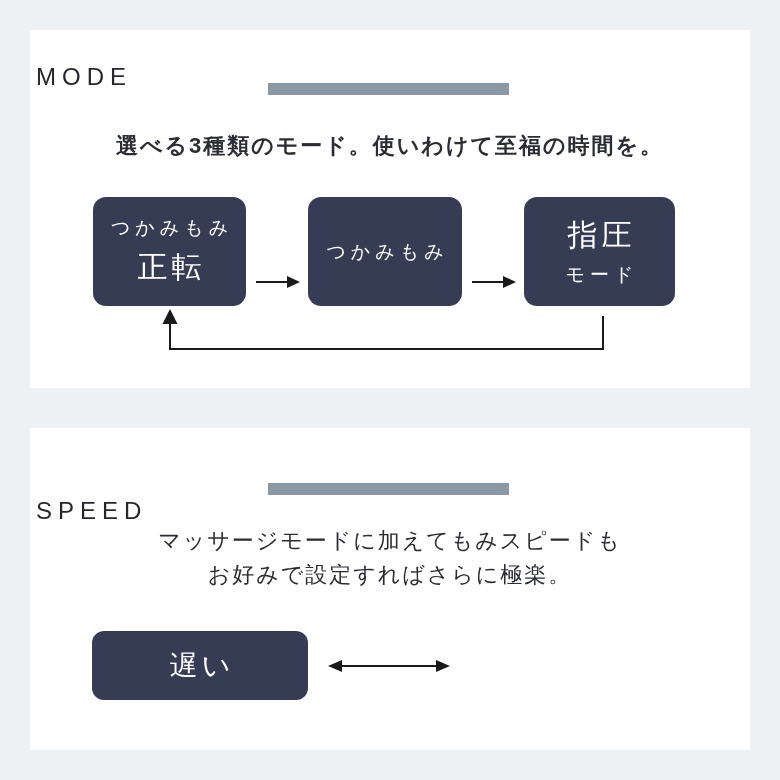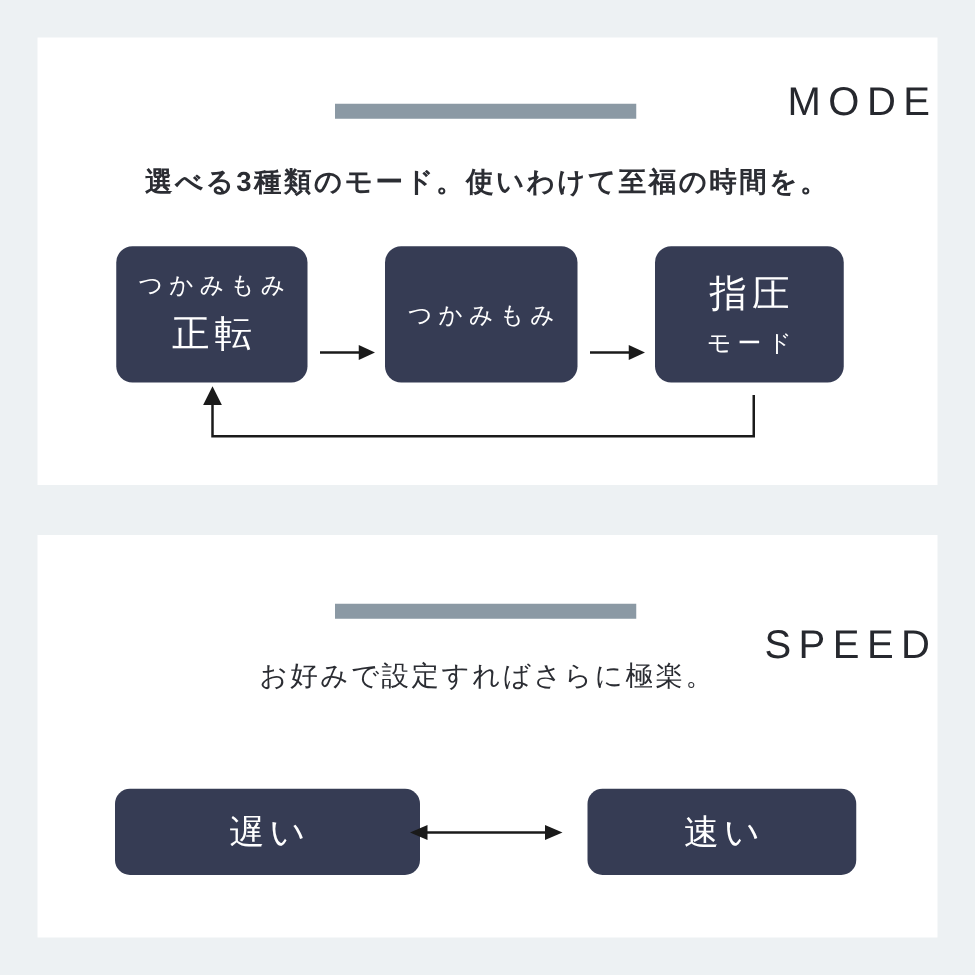--- a/index.html
+++ b/index.html
@@ -15,22 +15,22 @@
     left: 30px;
     width: 720px;
     background: #ffffff;
   }
   .panel-mode  { top: 30px;  height: 358px; }
   .panel-speed { top: 428px; height: 322px; }
 
   .heading-text {
     position: absolute;
     left: 0; right: 0;
-    text-align: right;
-    font-size: 32px;
+    text-align: left;
+    font-size: 24px;
     font-weight: 500;
     letter-spacing: 6px;
     text-indent: 6px;
     color: #26282e;
     z-index: 2;
   }
   .heading-bar {
     position: absolute;
     left: 238px;
     width: 241px;
@@ -91,21 +91,21 @@
     background: #363c54;
     border-radius: 12px;
     color: #ffffff;
     display: flex;
     align-items: center;
     justify-content: center;
     font-size: 28px;
     letter-spacing: 4px;
     text-indent: 4px;
   }
-  .speed-box-slow { left: 62px;  width: 244px; }
+  .speed-box-slow { left: 62px;  width: 216px; }
   .speed-box-fast { left: 440px; width: 215px; }
 
   .arrow-svg { position: absolute; }
   .arrow-a    { left: 224px; top: 244px; }
   .arrow-b    { left: 440px; top: 244px; }
   .arrow-loop { left: 120px; top: 275px; }
   .arrow-dbl  { left: 296px; top: 228px; }
 </style>
 </head>
 <body>
@@ -144,29 +144,27 @@
     <polyline points="453,11 453,44 20,44 20,16" fill="none" stroke="#1a1a1a" stroke-width="2"></polyline>
     <polygon points="20,4 12.5,19 27.5,19" fill="#1a1a1a"></polygon>
   </svg>
 </section>
 
 <section class="panel panel-speed">
   <div class="heading-text">SPEED</div>
   <div class="heading-bar"></div>
 
   <div class="subtitle">
+    <div>マッサージモードに加えてもみスピードも</div>
     <div>お好みで設定すればさらに極楽。</div>
   </div>
 
   <div class="speed-box speed-box-slow">
     <span>遅い</span>
   </div>
 
   <svg class="arrow-svg arrow-dbl" width="126" height="20" viewBox="0 0 126 20">
     <line x1="12" y1="10" x2="114" y2="10" stroke="#1a1a1a" stroke-width="2"></line>
     <polygon points="2,10 16,4 16,16" fill="#1a1a1a"></polygon>
     <polygon points="124,10 110,4 110,16" fill="#1a1a1a"></polygon>
   </svg>
 
-  <div class="speed-box speed-box-fast">
-    <span>速い</span>
-  </div>
 </section>
 
 </body></html>

